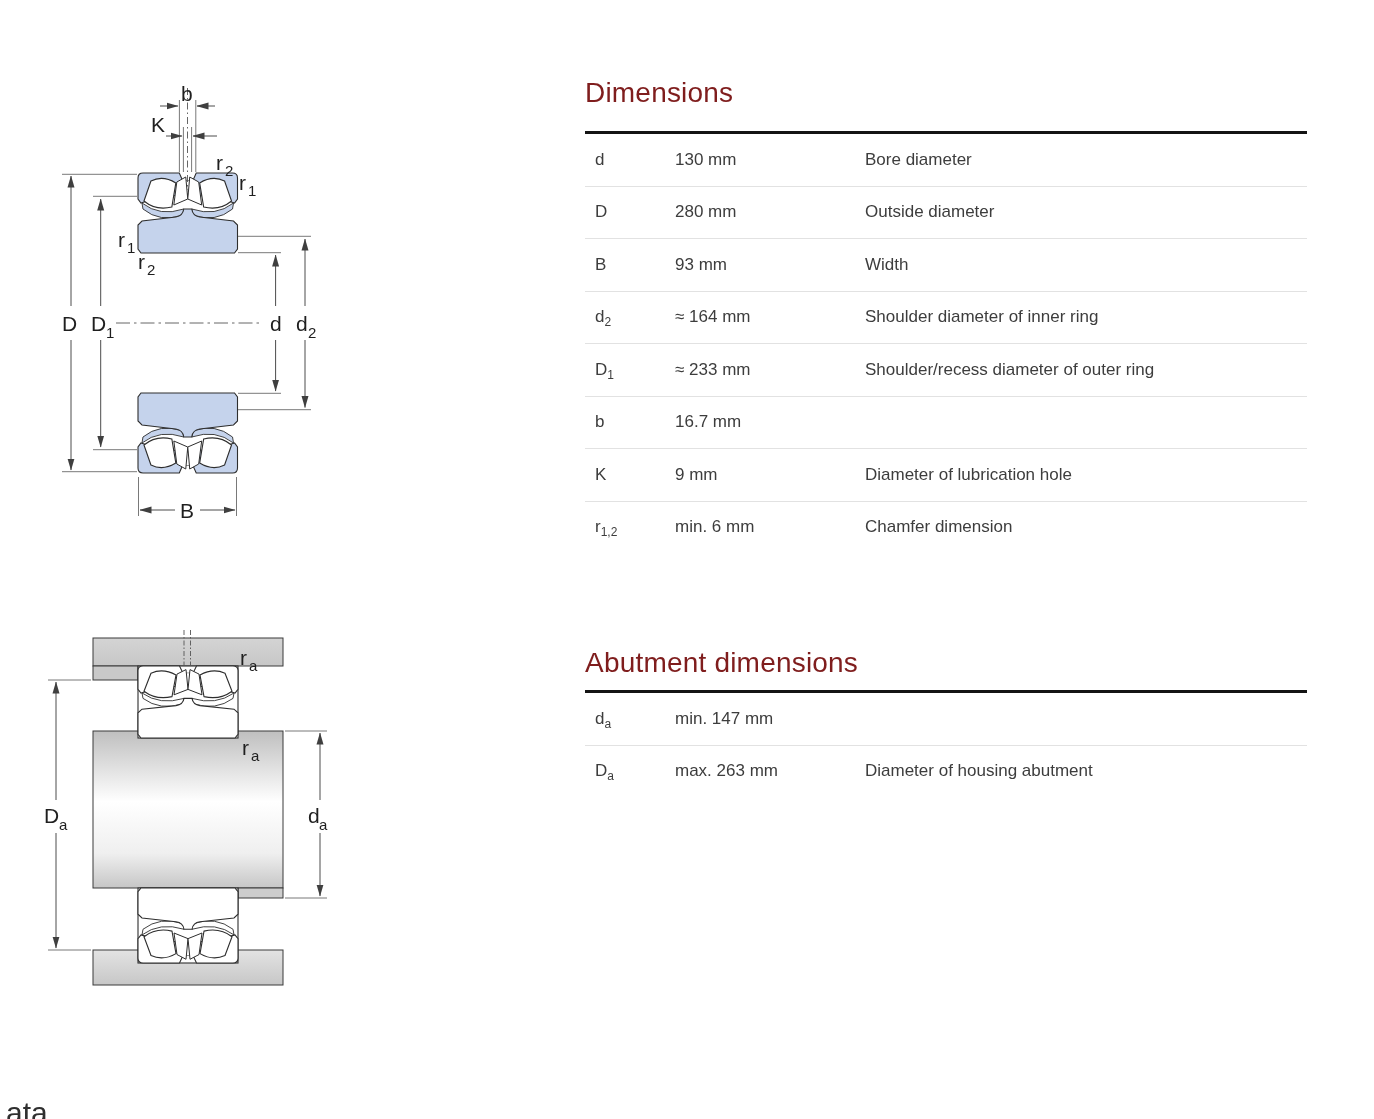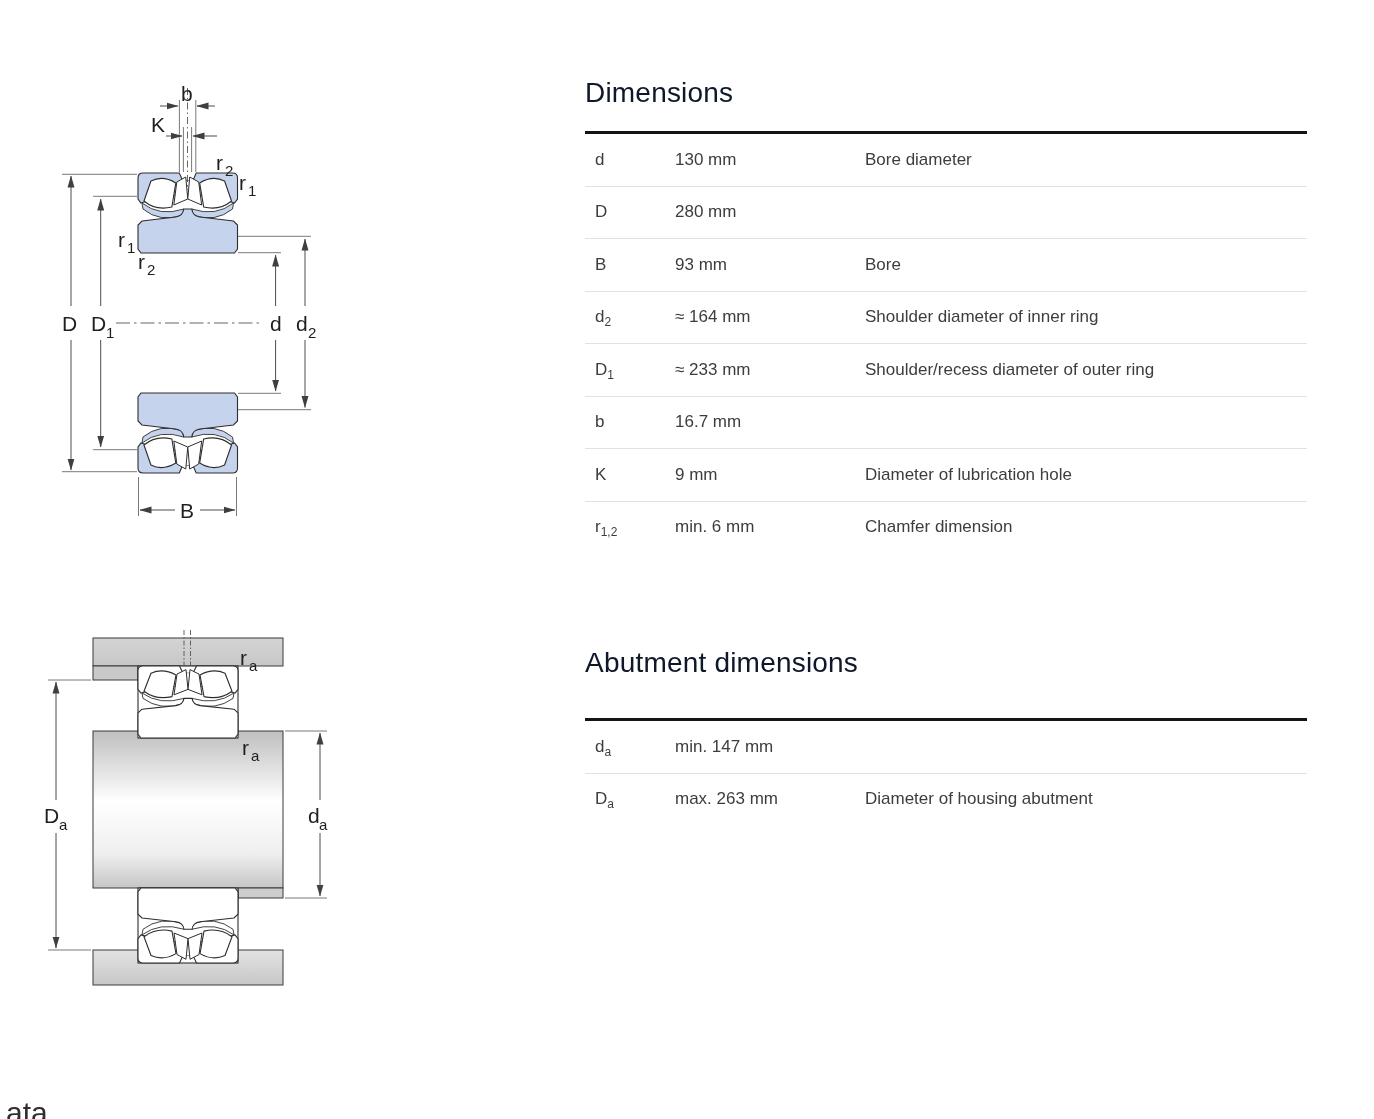--- a/index.html
+++ b/index.html
@@ -10,26 +10,26 @@
     color:#3c3c3c;
   }
   .fig{position:absolute;}
   #fig1{left:30px;top:60px;}
   #fig2{left:30px;top:618px;}
 
   .right-col{position:absolute;left:585px;width:722px;}
   #sec-dimensions{top:60px;}
   #sec-abutment{top:648px;}
   .sec-title{
-    font-size:28px;line-height:30px;font-weight:400;color:#0f172a;
+    font-size:28px;line-height:30px;font-weight:400;color:#7f1d1d;
     margin:0;padding:18px 0 0 0;letter-spacing:0.2px;
   }
   #sec-abutment .sec-title{padding-top:0;}
   .spec-table{margin-top:23px;border-top:3px solid #141414;}
-  #sec-abutment .spec-table{margin-top:40px;}
+  #sec-abutment .spec-table{margin-top:12px;}
   .trow{
     display:grid;grid-template-columns:90px 190px 1fr;
     align-items:center;height:51.5px;
     border-bottom:1px solid #e2e2e2;
     font-size:17px;color:#3d3d3d;
   }
   .trow:last-child{border-bottom:none;}
   .c-sym{padding-left:10px;}
   .c-sym sub{font-size:12px;line-height:0;}
   .c-val,.c-desc{white-space:nowrap;}
@@ -219,26 +219,27 @@
   <div class="spec-table">
   <div class="trow">
     <div class="c-sym"><span class="base">d</span></div>
     <div class="c-val">130 mm</div>
     <div class="c-desc">Bore diameter</div>
   </div>
 
   <div class="trow">
     <div class="c-sym"><span class="base">D</span></div>
     <div class="c-val">280 mm</div>
+    <div class="c-desc">Outside diameter</div>
   </div>
 
   <div class="trow">
     <div class="c-sym"><span class="base">B</span></div>
     <div class="c-val">93 mm</div>
-    <div class="c-desc">Bore</div>
+    <div class="c-desc">Width</div>
   </div>
 
   <div class="trow">
     <div class="c-sym"><span class="base">d</span><sub>2</sub></div>
     <div class="c-val">≈ 164 mm</div>
     <div class="c-desc">Shoulder diameter of inner ring</div>
   </div>
 
   <div class="trow">
     <div class="c-sym"><span class="base">D</span><sub>1</sub></div>

